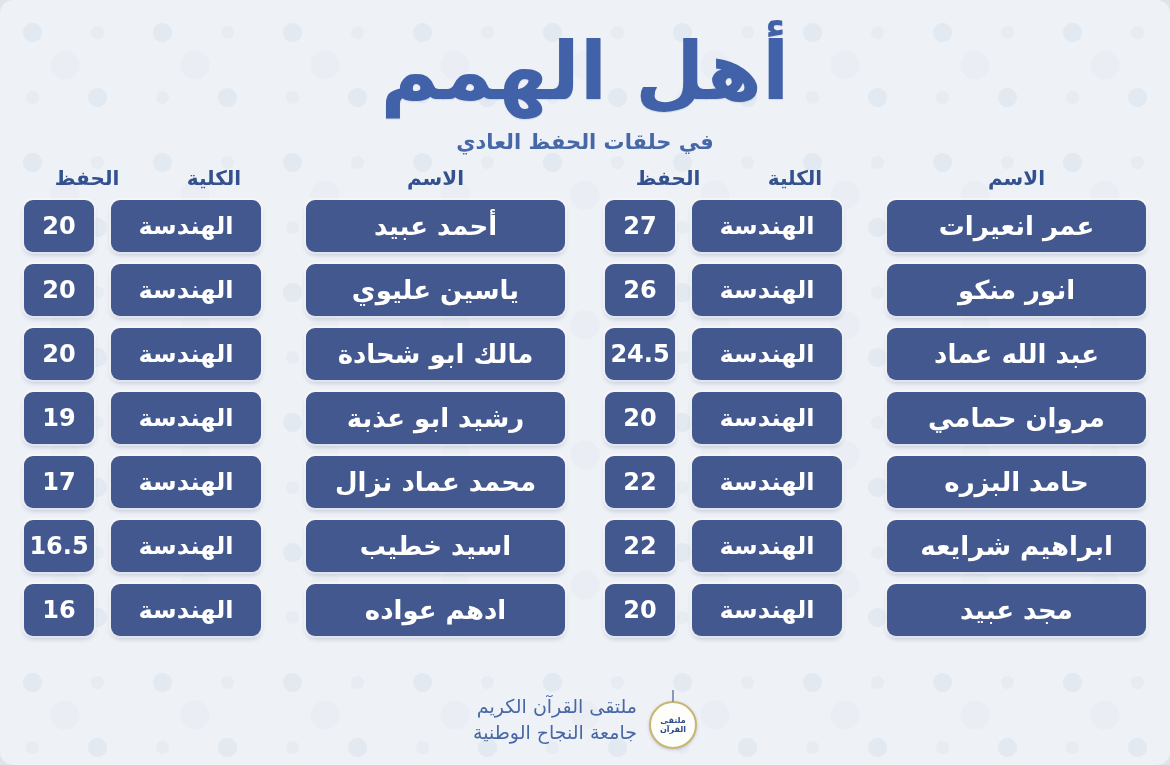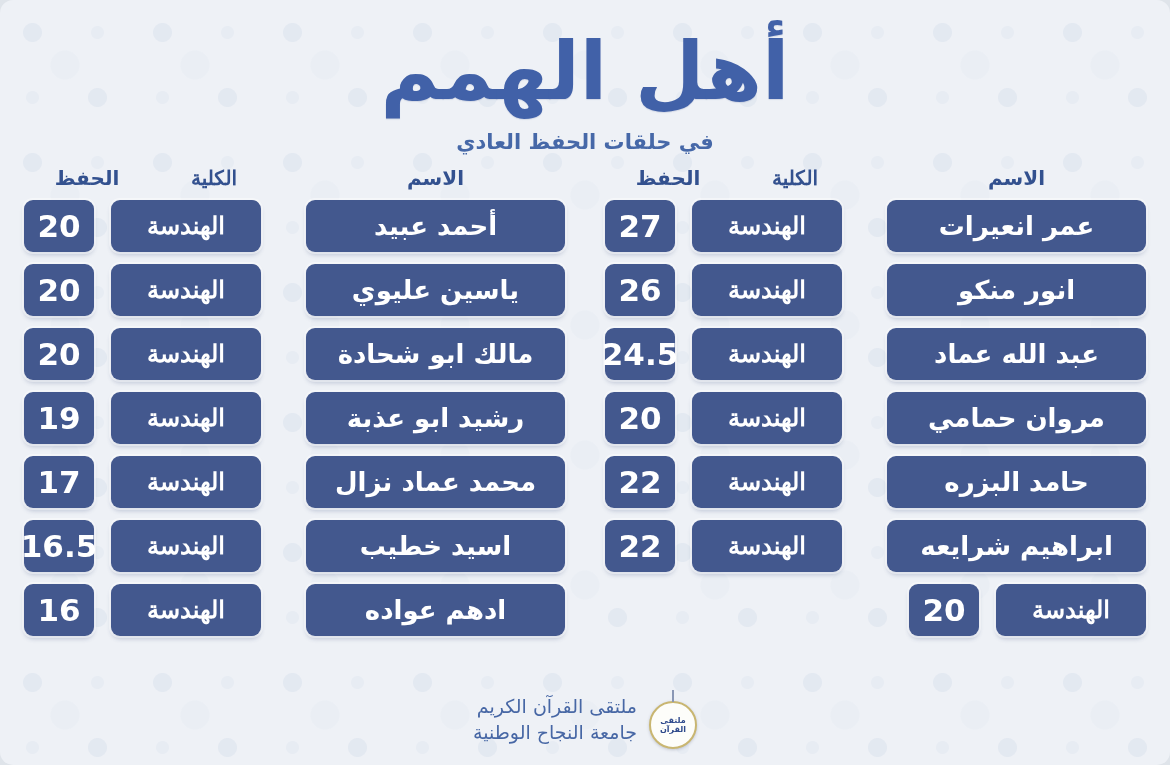--- a/index.html
+++ b/index.html
@@ -38,25 +38,25 @@
     font-size:20px; font-weight:bold; color:#33518f; text-align:center;
   }
   .row { display:flex; gap:17px; margin-bottom:12px; }
   .cell {
     background:#43588e; color:#ffffff; border-radius:9px; height:52px;
     display:flex; align-items:center; justify-content:center;
     font-weight:bold;
     box-shadow:0 0 0 2px rgba(255,255,255,0.45), 0 3px 4px rgba(55,75,125,0.25);
   }
   .w-name    { width:259px; }
-  .w-college { width:150px;font-family:Liberation Serif, serif; }
+  .w-college { width:150px; }
   .w-score   { width:70px;  }
   .cell.name    { font-size:26px;margin-left:28px; }
   .cell.college { font-size:24px; }
-  .cell.score   { font-size:31px; }
+  .cell.score   { font-size:24px; }
   .footer {
     position:absolute; bottom:16px; left:0; right:0;
     display:flex; direction:rtl; justify-content:center; align-items:center; gap:12px;
   }
   .footer-text {
     text-align:right; color:#4767a5; font-weight:normal;
     font-size:19px; line-height:1.35; direction:rtl;
   }
   .logo {
     width:48px; height:48px; border-radius:50%;
@@ -128,20 +128,21 @@
           </div>
       </div>
       <div class="row">
         <div class="cell name w-name">ابراهيم شرايعه</div>
         <div class="cell college w-college">الهندسة</div>
         <div class="cell score w-score">
             <span dir="ltr">22</span>
           </div>
       </div>
       <div class="row">
+        <div class="cell name w-name">مجد عبيد</div>
         <div class="cell college w-college">الهندسة</div>
         <div class="cell score w-score">
             <span dir="ltr">20</span>
           </div>
       </div>
     </section>
 
     <section class="table">
       <div class="head-row">
         <div class="hcell w-name">الاسم</div>

